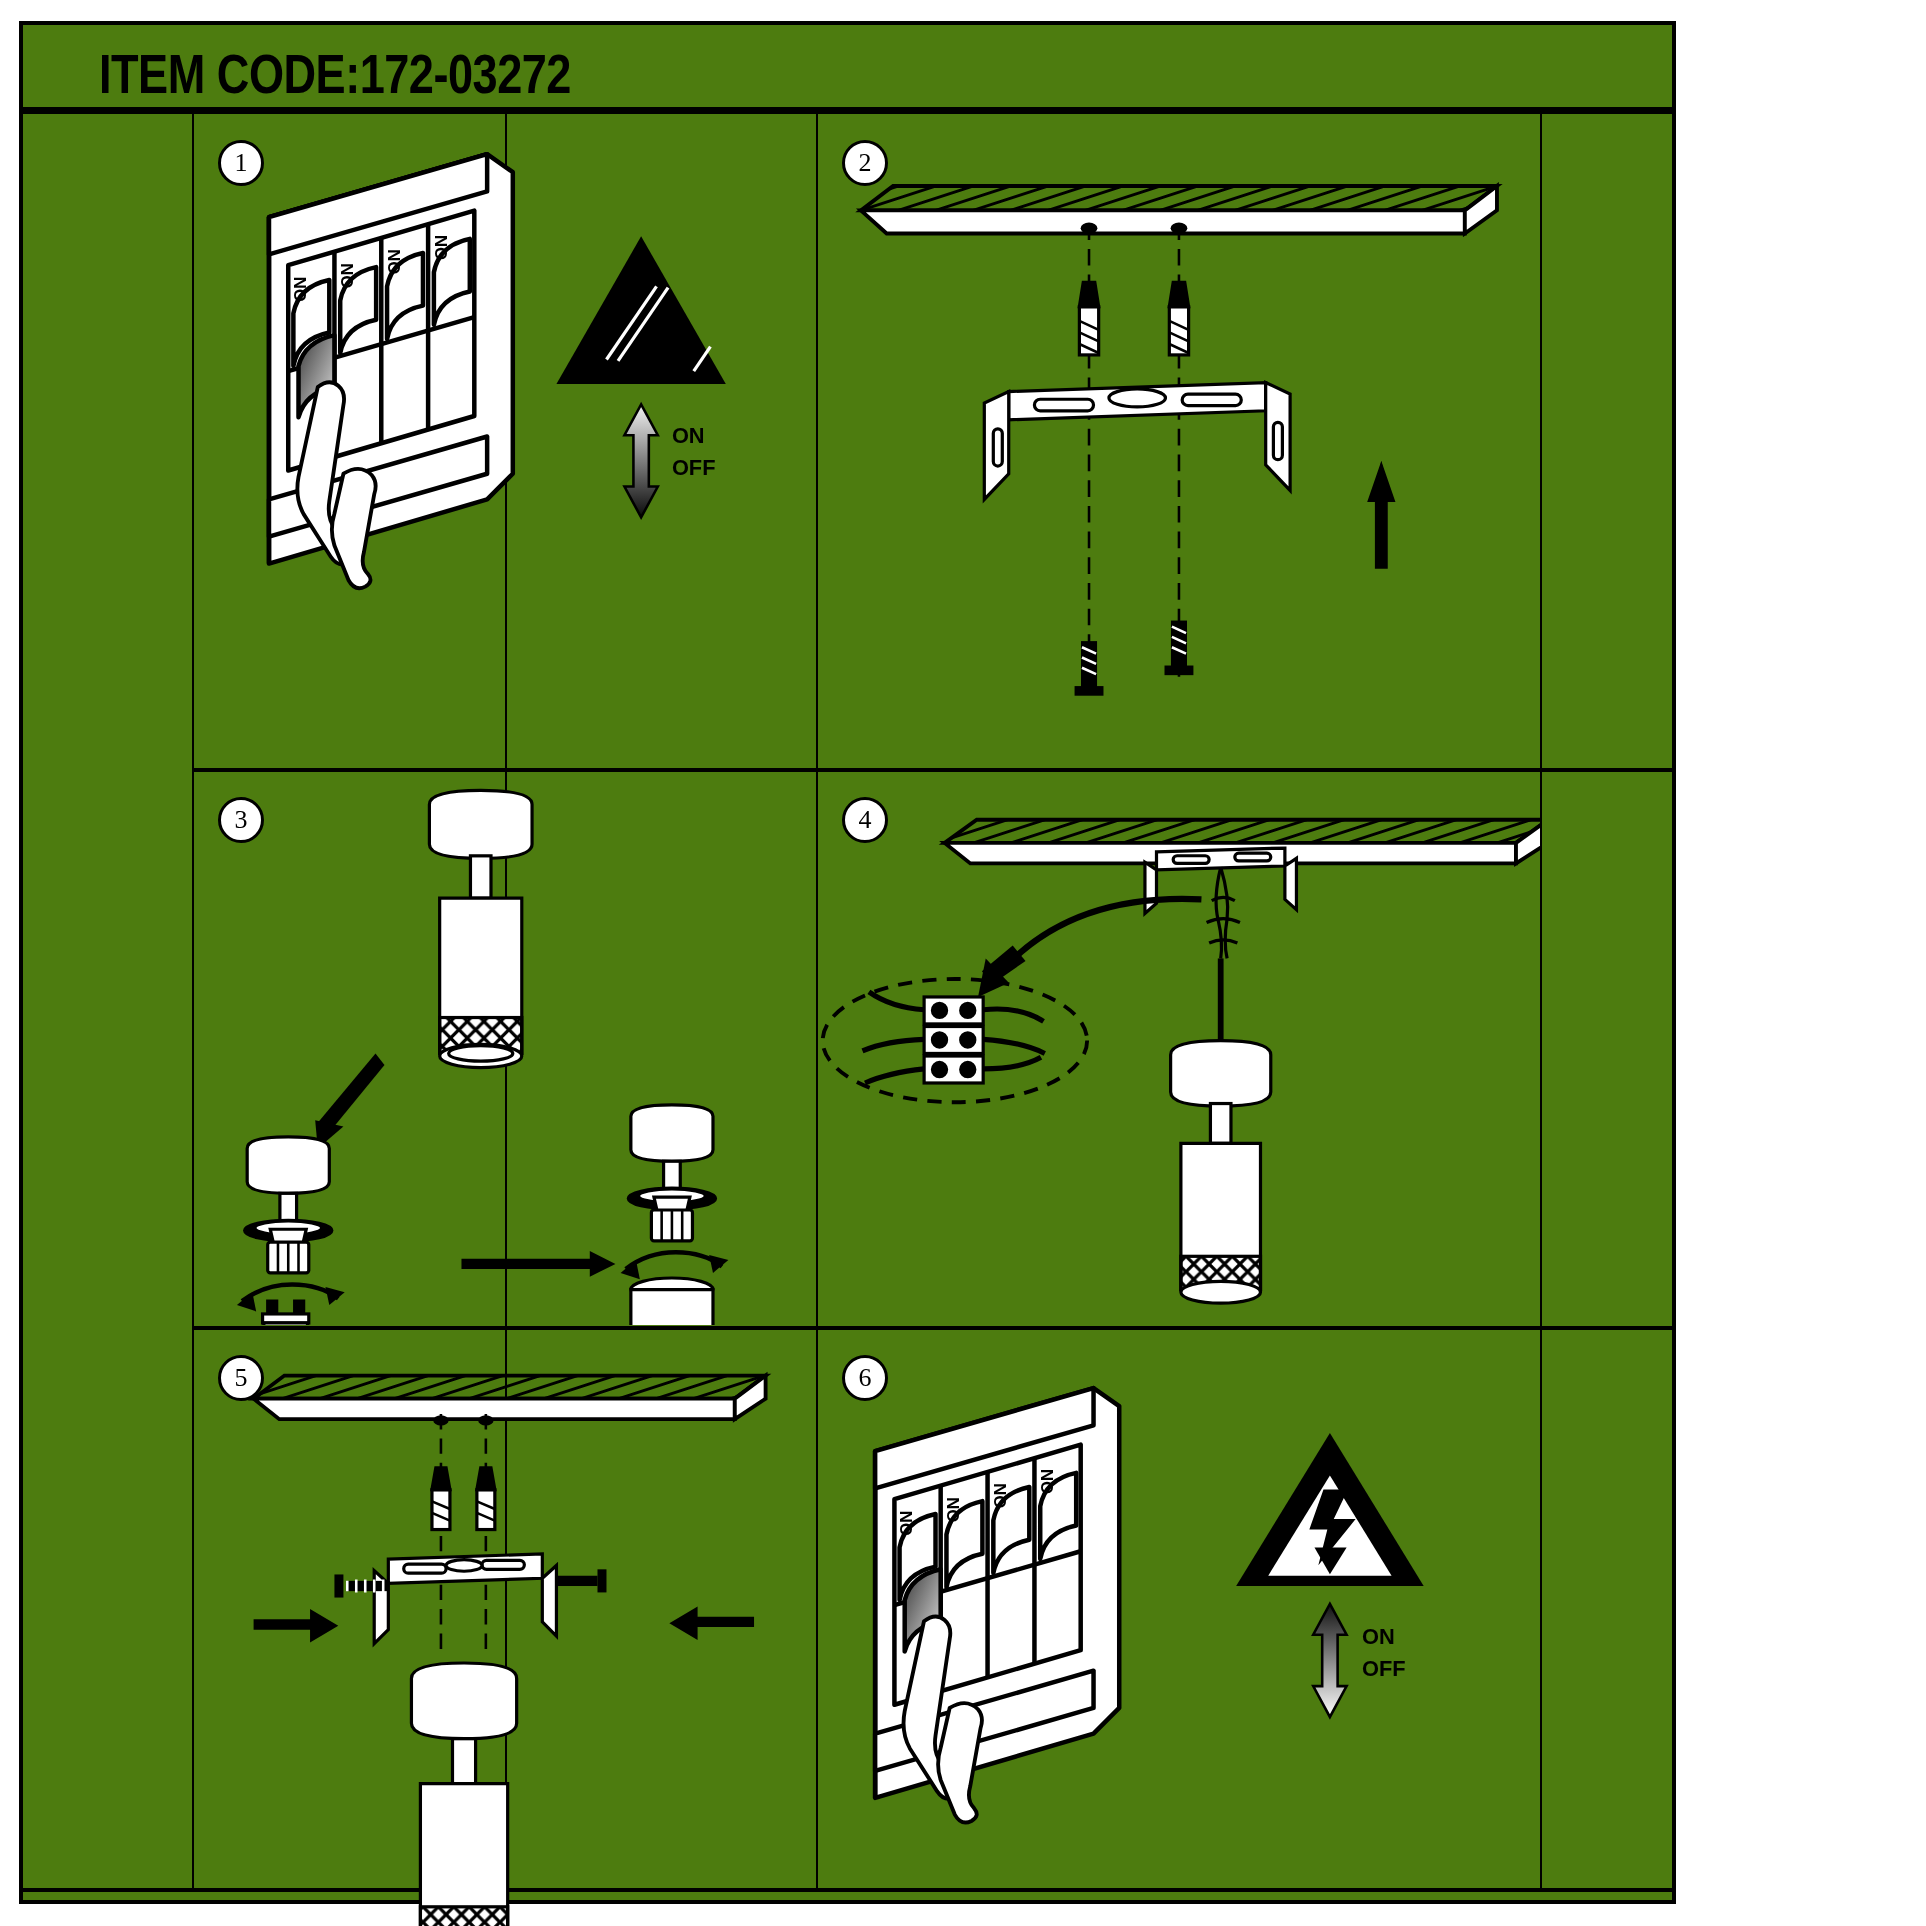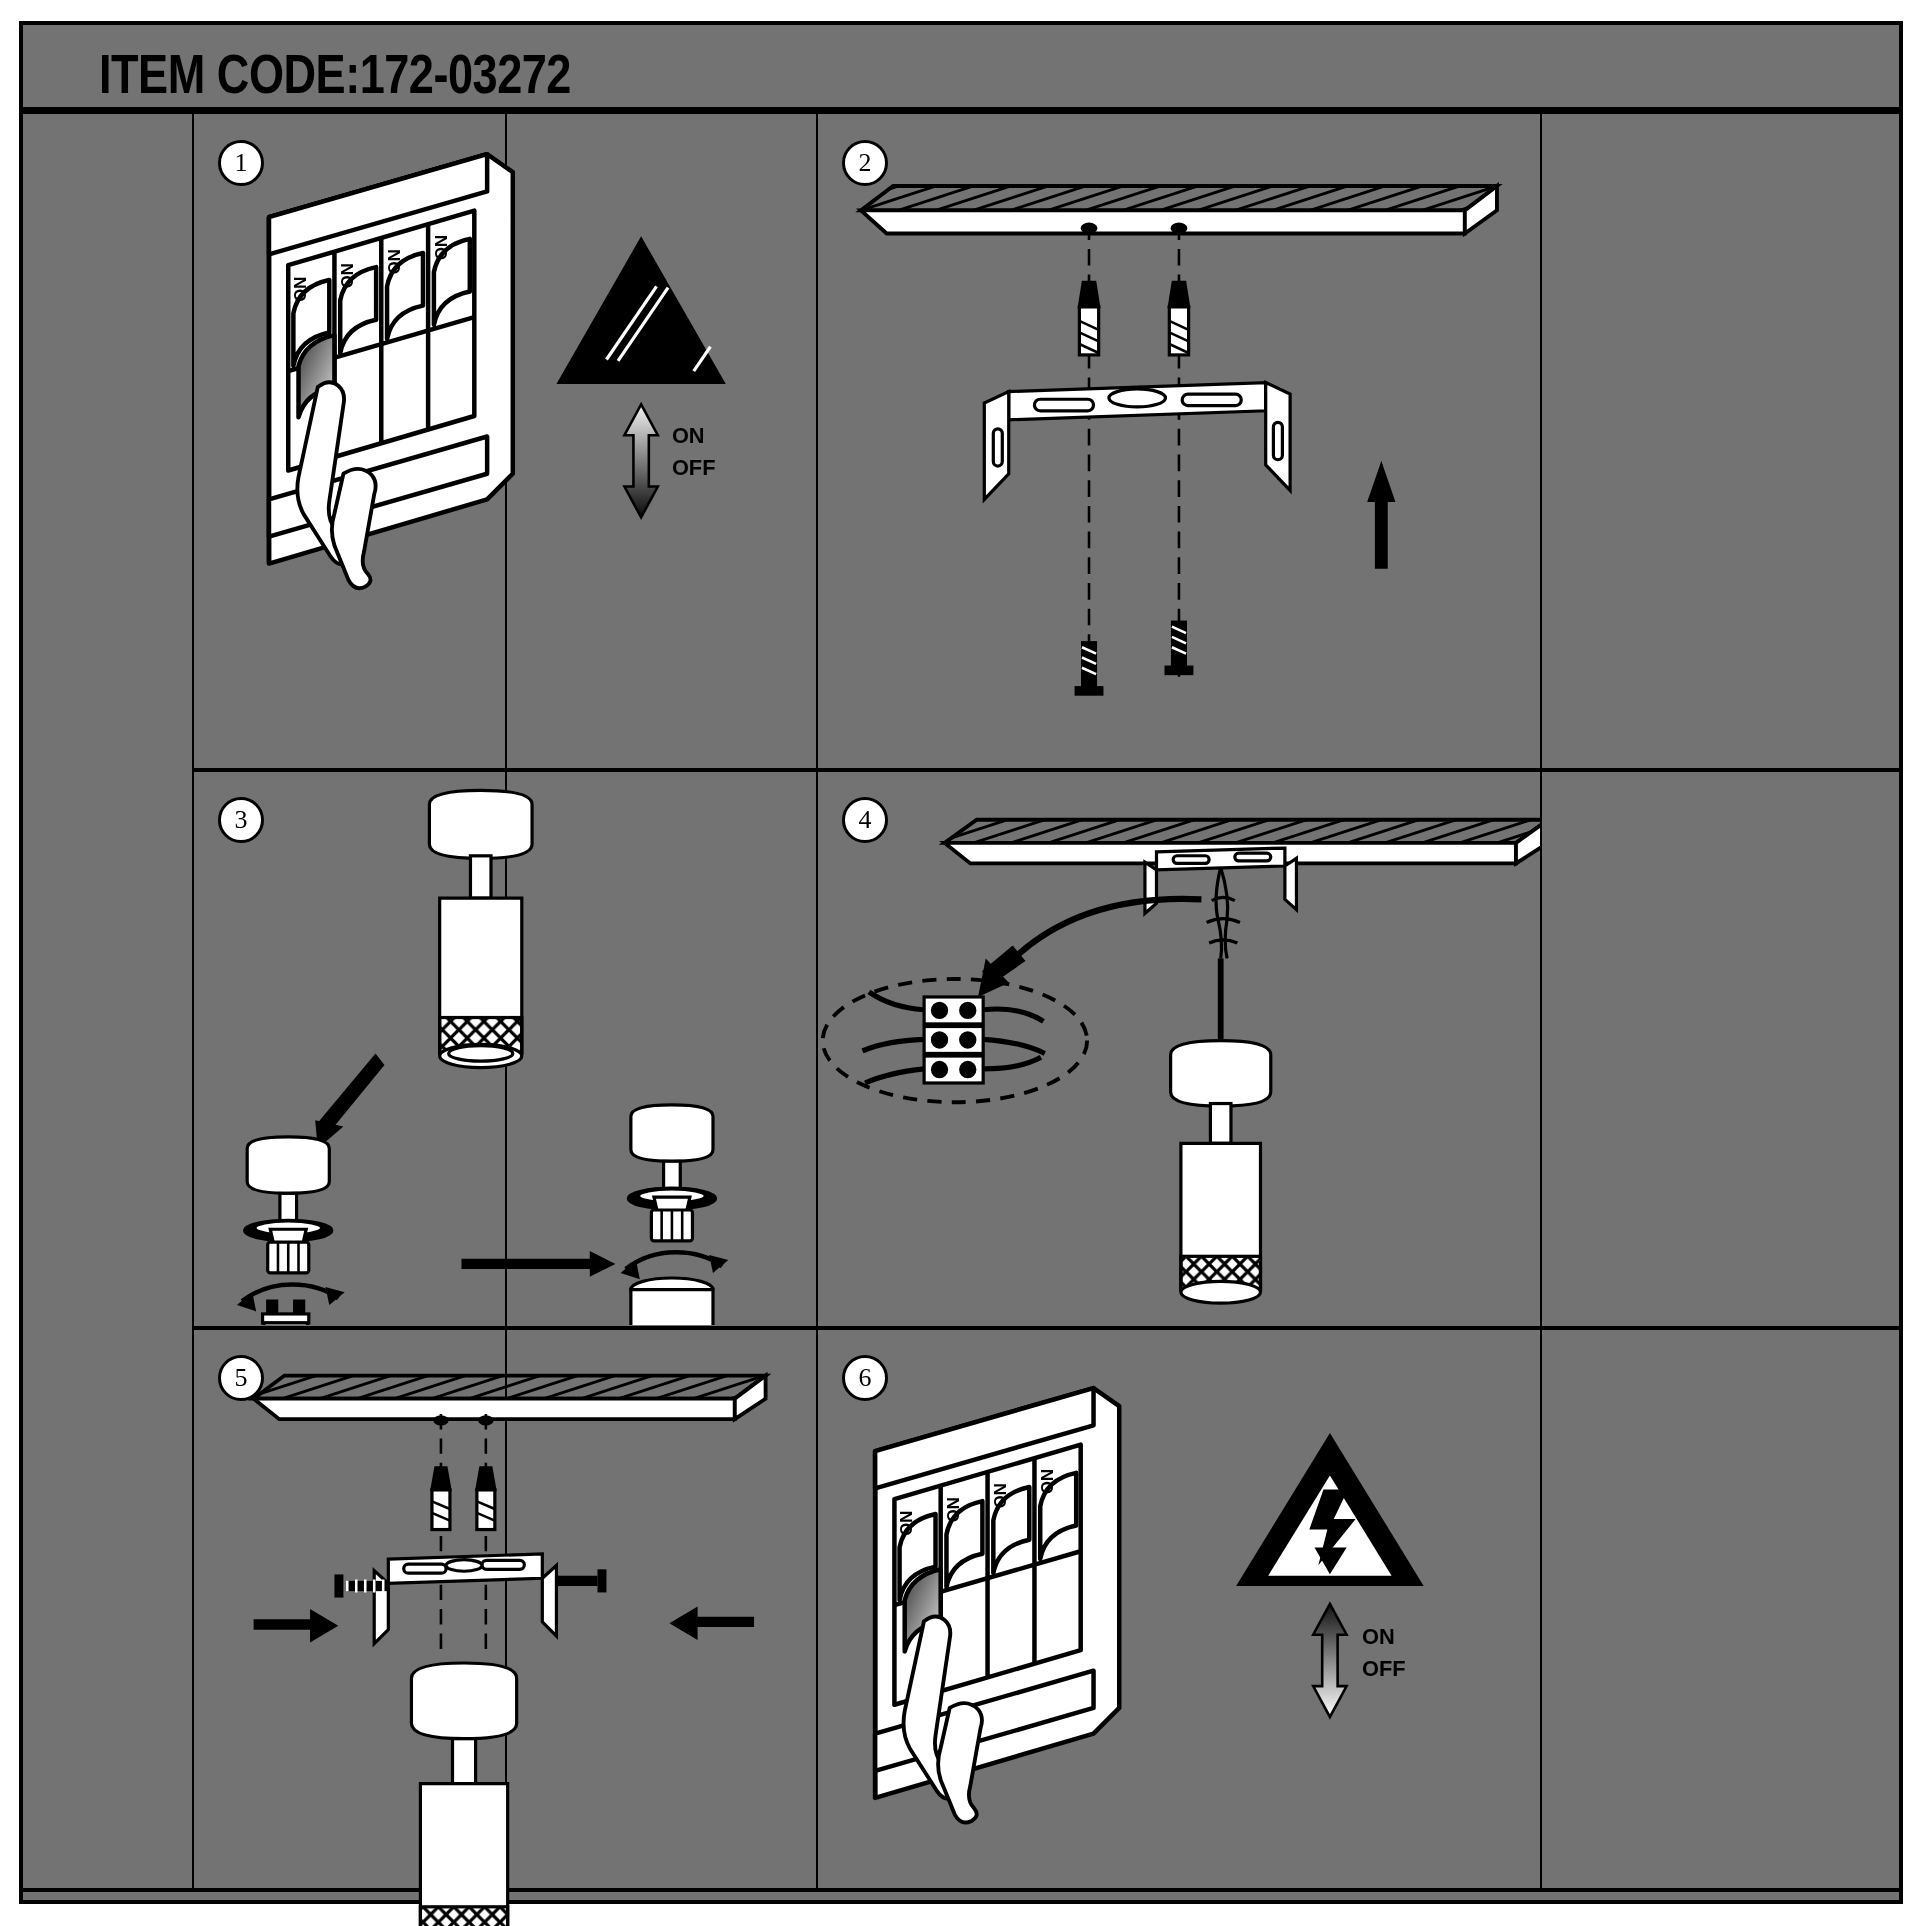--- a/index.html
+++ b/index.html
@@ -1,19 +1,19 @@
 <!DOCTYPE html>
 <html style="font-size:10.3px"><head>
 <meta charset="utf-8">
 <style>
   html,body{margin:0;padding:0;background:#ffffff;}
   body{width:1926px;height:1926px;font-family:"Liberation Sans",sans-serif;color:#000;}
 
-  .sheet{position:absolute;left:19px;top:21px;width:1884px;height:1883px;
-         border:4.5px solid #000;box-sizing:border-box;background:#737373;}
+  .sheet{position:absolute;left:19px;top:21px;width:1657px;height:1883px;
+         border:4.5px solid #000;box-sizing:border-box;background:#4d7c0f;}
 
   
   .header{position:absolute;left:0;top:0;width:100%;height:89px;
           border-bottom:7px solid #000;box-sizing:border-box;}
   .header-title{position:absolute;left:76px;top:16.7px;
           font-family:"Liberation Sans Narrow","Liberation Sans",sans-serif;
           font-size:55px;font-weight:700;letter-spacing:-0.6px;
           transform:scaleX(.82);transform-origin:left top;white-space:nowrap;}
 
   

